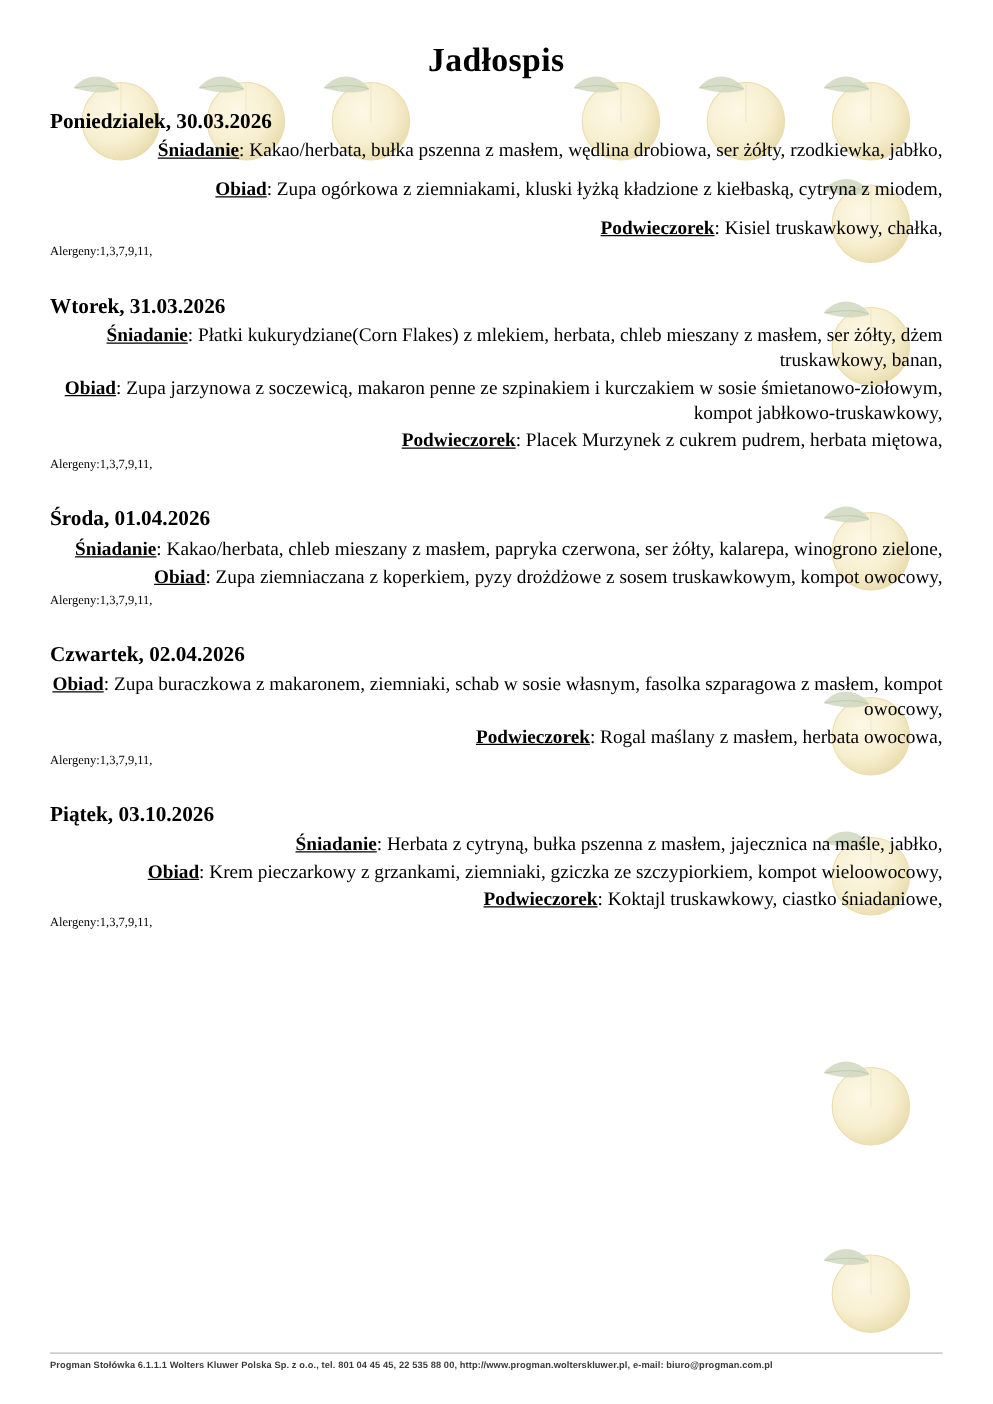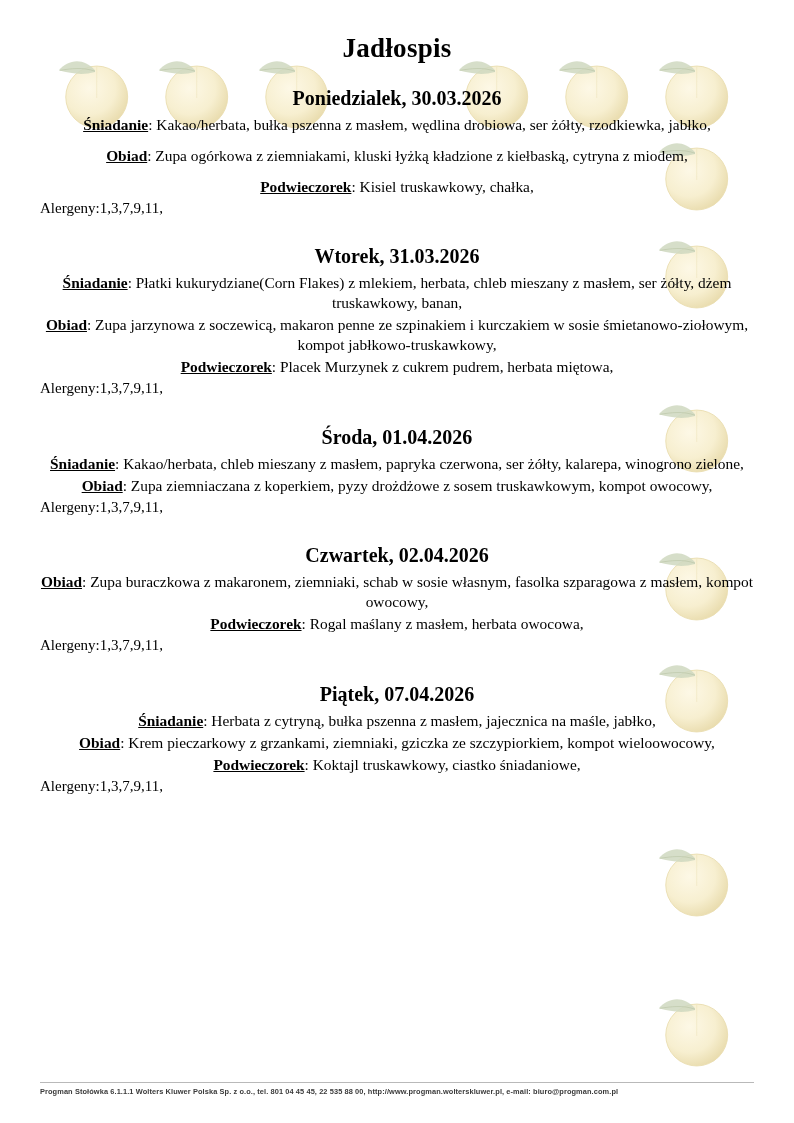--- a/index.html
+++ b/index.html
@@ -52,42 +52,42 @@
     letter-spacing: 0.3px;
     margin: 0 0 22px 0;
     line-height: 1.1;
   }
 
   .day-block {
     margin-bottom: 4px;
   }
 
   .day-heading {
-    text-align: center;
-    font-size: 20px;
+    text-align: left;
+    font-size: 17px;
     font-weight: bold;
     margin: 0 0 4px 0;
     line-height: 1.25;
   }
 
   .meal-line {
     font-size: 15.4px;
     line-height: 1.3;
     margin: 0 0 2px 0;
-    text-align: center;
+    text-align: right;
   }
   .meal-line .lbl {
     font-weight: bold;
   }
   .meal-line .lbl.u {
     text-decoration: underline;
   }
 
   .allergens {
-    font-size: 15px;
+    font-size: 10px;
     line-height: 1.3;
     margin: 0 0 2px 0;
   }
 
   .gap-sm { height: 9px; }
   .gap-lg { height: 22px; }
 
   
   .footer {
     position: absolute;
@@ -350,21 +350,21 @@
     <div class="day-block">
       <div class="day-heading">Czwartek, 02.04.2026</div>
       <p class="meal-line"><span class="lbl u">Obiad</span><span>: Zupa buraczkowa z makaronem, ziemniaki,  schab w sosie własnym, fasolka szparagowa z masłem, kompot owocowy,</span></p>
       <p class="meal-line"><span class="lbl u">Podwieczorek</span><span>: Rogal maślany z masłem, herbata owocowa,</span></p>
       <p class="allergens">Alergeny:1,3,7,9,11,</p>
     </div>
 
     <div class="gap-lg"></div>
 
     <div class="day-block">
-      <div class="day-heading">Piątek, 07.04.2026</div>
+      <div class="day-heading">Piątek, 03.10.2026</div>
       <p class="meal-line"><span class="lbl u">Śniadanie</span><span>: Herbata z cytryną, bułka pszenna z masłem, jajecznica na maśle, jabłko,</span></p>
       <p class="meal-line"><span class="lbl u">Obiad</span><span>: Krem pieczarkowy z grzankami, ziemniaki, gziczka ze szczypiorkiem, kompot wieloowocowy,</span></p>
       <p class="meal-line"><span class="lbl u">Podwieczorek</span><span>: Koktajl truskawkowy, ciastko śniadaniowe,</span></p>
       <p class="allergens">Alergeny:1,3,7,9,11,</p>
     </div>
 
   </div>
 
   <div class="footer">
     <div class="footer-rule"></div>

